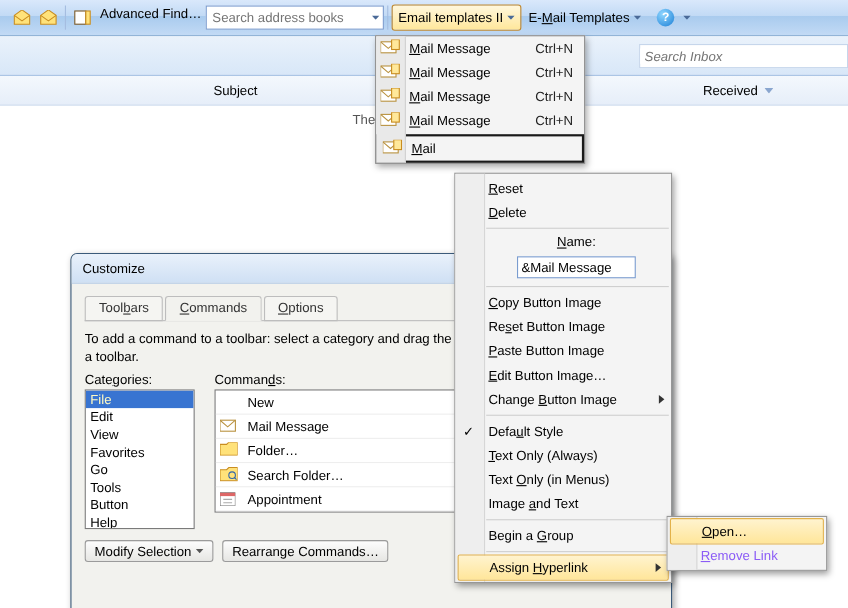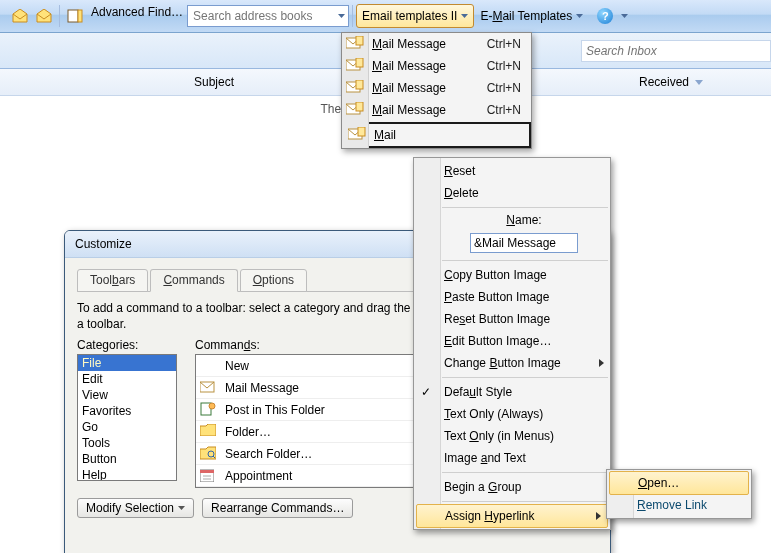--- a/index.html
+++ b/index.html
@@ -58,21 +58,21 @@
   .ctx-menu .ci.highlight { background:linear-gradient(to bottom,#fff3cf,#ffe69a); border:1px solid #e3b24a; margin:-1px 2px; padding-left:28px; border-radius:2px; }
   .ctx-menu .ci .check { position:absolute; left:7px; color:#000; }
   .ctx-menu .divider { height:1px; background:#cfcfcf; margin:3px 2px 3px 28px; }
   .ctx-menu .name-row { display:flex; align-items:center; padding:2px 6px 4px 30px; gap:6px;flex-direction:column; }
   .ctx-menu .name-row input { border:1px solid #7a9ccf; height:18px; width:100px; font:inherit; padding:0 3px; }
 
   .sub-menu { position:absolute; left:606px; top:469px; width:144px; background:#f4f4f4; border:1px solid #979797; box-shadow:2px 3px 6px rgba(0,0,0,0.4); padding:2px 0; }
   .sub-menu .icon-col2 { position:absolute; left:0; top:0; bottom:0; width:26px; background:#eee; border-right:1px solid #d6d6d6; }
   .sub-menu .ci { position:relative; height:22px; display:flex; align-items:center; padding-left:30px; padding-right:10px; }
   .sub-menu .ci.highlight { background:linear-gradient(to bottom,#fff3cf,#ffe69a); border:1px solid #e3b24a; margin:-1px 2px; padding-left:28px; border-radius:2px; }
-  .sub-menu .ci.disabled .lbl { color:#0c4a6e; }
+  .sub-menu .ci.disabled .lbl { color:#8b5cf6; }
   
   svg { display:block; }
   .arrow-down-svg { width:7px; height:4px; }
 </style>
 </head>
 <body>
 
 <div class="ribbon-bar">
   <div class="spacer6"></div>
   <div class="icon-btn">
@@ -248,29 +248,20 @@
               <span class="ic">
                 <svg width="18" height="14" viewBox="0 0 18 14">
                   <rect x="0" y="2" width="14" height="10" fill="#fff" stroke="#b99240"></rect>
                   <path d="M0 2 L7 8 L14 2" fill="none" stroke="#b99240"></path>
                 </svg>
               </span>
               <span>Mail Message</span>
             </div>
             <div class="row">
               <span class="ic">
-                <svg width="16" height="14" viewBox="0 0 16 14">
-                  <rect x="1" y="1" width="10" height="12" fill="#fff" stroke="#3a7a3a"></rect>
-                  <circle cx="12" cy="4" r="3" fill="#ffbb55" stroke="#cc8833"></circle>
-                </svg>
-              </span>
-              <span>Post in This Folder</span>
-            </div>
-            <div class="row">
-              <span class="ic">
                 <svg width="16" height="12" viewBox="0 0 16 12">
                   <path d="M0 2 L6 2 L8 0 L16 0 L16 12 L0 12 Z" fill="#ffe27a" stroke="#c98d20"></path>
                 </svg>
               </span>
               <span>Folder…</span>
             </div>
             <div class="row">
               <span class="ic">
                 <svg width="16" height="14" viewBox="0 0 16 14">
                   <path d="M0 3 L6 3 L8 1 L16 1 L16 13 L0 13 Z" fill="#ffe27a" stroke="#c98d20"></path>
@@ -321,24 +312,24 @@
   <div class="divider"></div>
   <div class="name-row">
     <span><u>N</u>ame:</span>
     <input value="&amp;Mail Message" style="">
   </div>
   <div class="divider"></div>
   <div class="ci">
       <span class="lbl"><u>C</u>opy Button Image</span>
     </div>
   <div class="ci">
+      <span class="lbl">Re<u>s</u>et Button Image</span>
+    </div>
+  <div class="ci">
       <span class="lbl"><u>P</u>aste Button Image</span>
-    </div>
-  <div class="ci">
-      <span class="lbl">Re<u>s</u>et Button Image</span>
     </div>
   <div class="ci">
       <span class="lbl"><u>E</u>dit Button Image…</span>
     </div>
   <div class="ci with-sub">
       <span class="lbl">Change <u>B</u>utton Image</span>
     </div>
   <div class="divider"></div>
   <div class="ci">
       <span class="check">✓</span>

